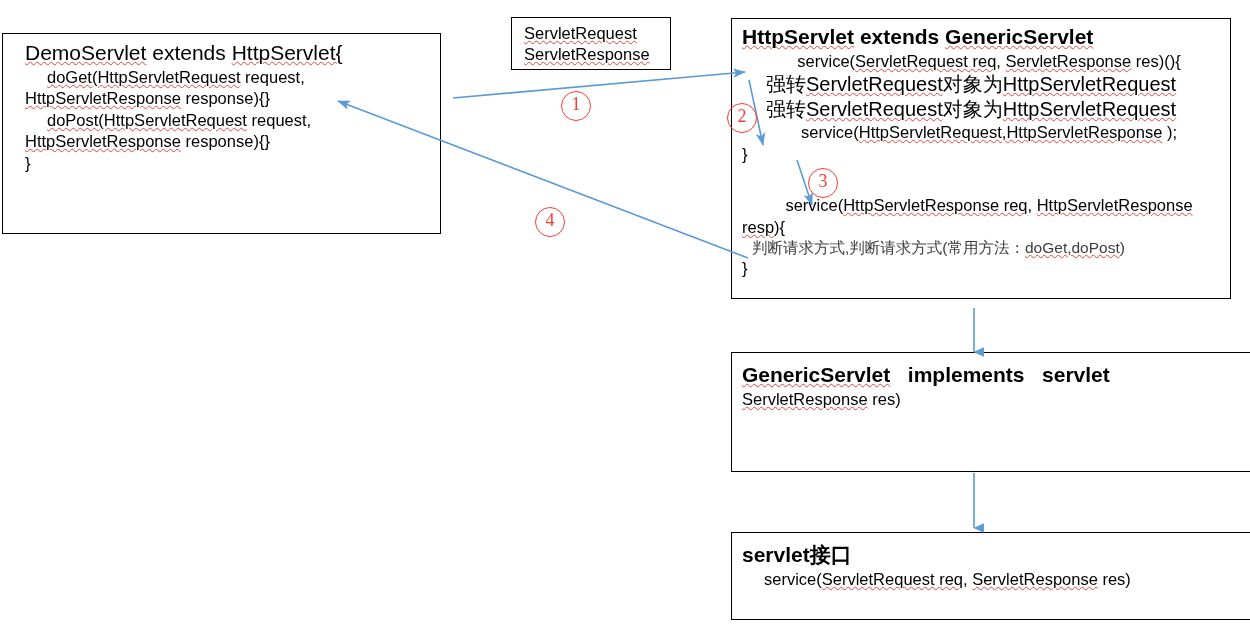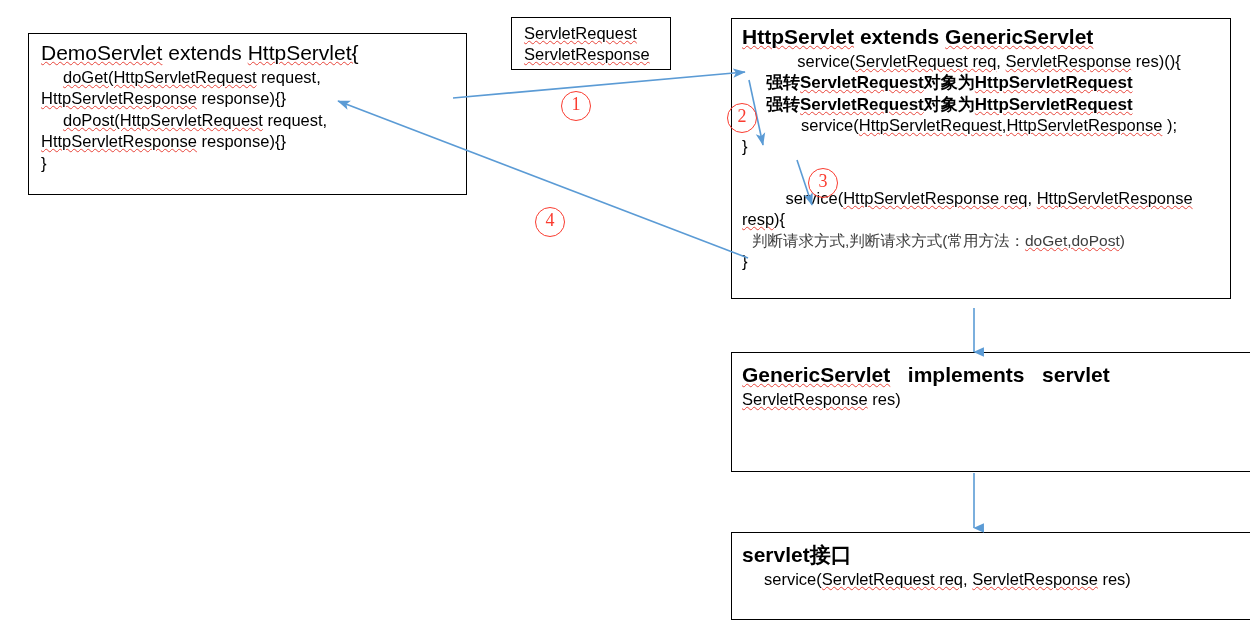--- a/index.html
+++ b/index.html
@@ -39,22 +39,22 @@
   .code {
     font-size: 16.5px;
     line-height: 1.30;
     font-weight: 400;
   }
   .code-sm {
     font-size: 15.5px;
     line-height: 1.30;
   }
   .cn-bold {
-    font-size: 17px;
-    font-weight: 700;
+    font-size: 20px;
+    font-weight: 400;
     line-height: 1.25;
   }
   .ind1 { padding-left: 22px; }
   .ind-sm { padding-left: 14px; text-align: center; }
   .u  { text-decoration: underline; text-decoration-thickness: 1px; text-underline-offset: 1px; }
   .uw {
     text-decoration: underline;
     text-decoration-style: wavy;
     text-decoration-color: #e8443a;
     text-decoration-thickness: 1px;
@@ -108,21 +108,21 @@
 
     <line x1="797" y1="160" x2="812" y2="205" stroke="#5B9BD5" stroke-width="1.6" marker-end="url(#ah)"></line>
 
     <line x1="748" y1="258" x2="338" y2="101" stroke="#5B9BD5" stroke-width="1.6" marker-end="url(#ah)"></line>
 
     <line x1="974" y1="308" x2="974" y2="352" stroke="#5B9BD5" stroke-width="1.6" marker-end="url(#ahv)"></line>
 
     <line x1="974" y1="473" x2="974" y2="528" stroke="#5B9BD5" stroke-width="1.6" marker-end="url(#ahv)"></line>
   </svg>
 
-  <div class="box" style="left:28px; top:33px; width:439px; height:162px;">
+  <div class="box" style="left:2px; top:33px; width:439px; height:201px;padding-left:10px;">
     <div class="box-inner">
       <div class="ttl ttl-plain">
         <span class="u uw">DemoServlet</span>
         <span>extends</span>
         <span class="u uw">HttpServlet{</span>
       </div>
 
       <div class="code ind1">
         <span class="uw">doGet(HttpServletRequest</span>
         <span>request,</span>

